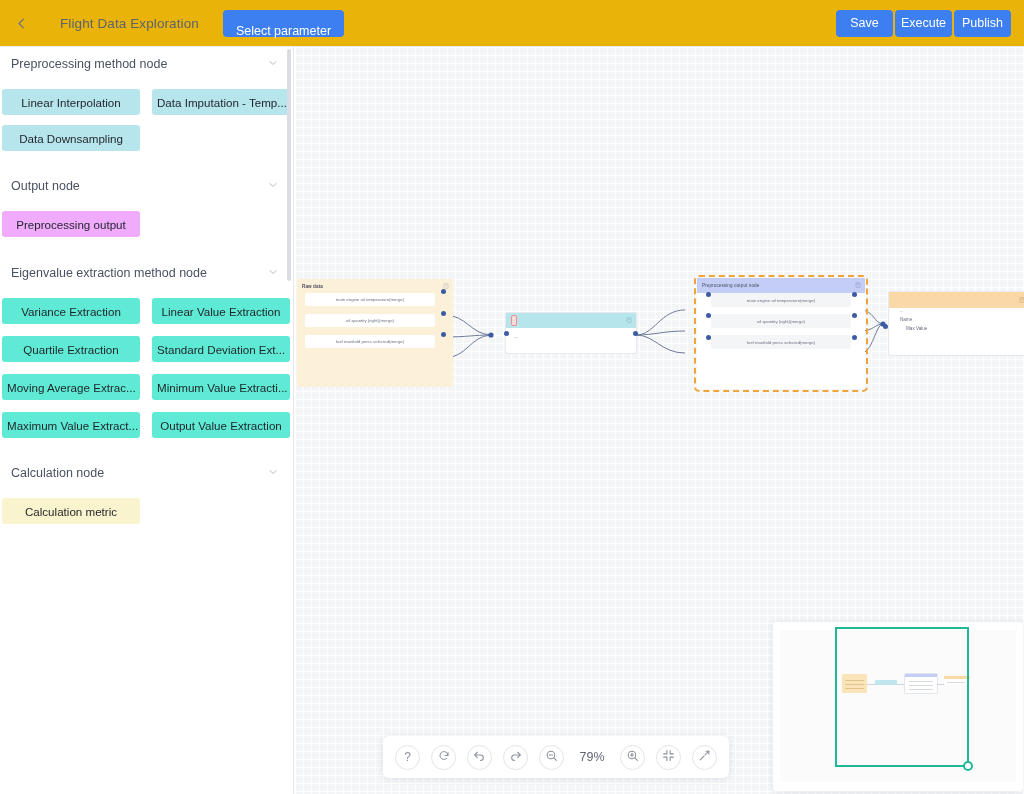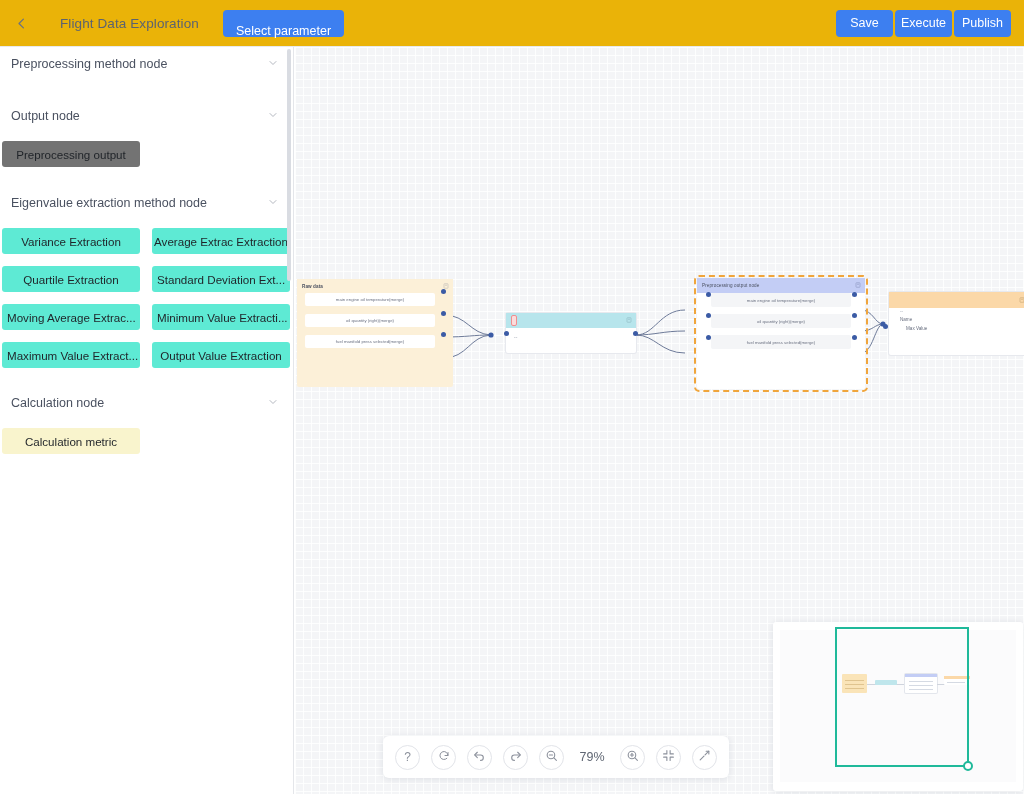--- a/index.html
+++ b/index.html
@@ -63,21 +63,21 @@
   }
   .node-chip {
     height: 26px; border-radius: 3px;
     display: flex; align-items: center; justify-content: center;
     font-size: 11.6px; color: #1f2328;
     overflow: hidden; white-space: nowrap; text-overflow: ellipsis;
     padding: 0 5px; cursor: grab;
   }
   .node-chip.full { justify-content: flex-start; }
   .chip-cyan { background: #b7e5ec; }
-  .chip-blue { background: #737373; }
+  .chip-blue { background: #f0abfc; }
   .chip-orange { background: #5eead4; }
   .chip-yellow { background: #f9f4cd; }
 
   #sb-scrollbar {
     position: absolute; right: 2px; top: 2px; width: 4px; height: 232px;
     background: #d9dce2; border-radius: 2px;
   }
 
   
   #canvas {
@@ -227,20 +227,25 @@
   <div id="sidebar-inner">
 
     <div class="group-head">
       <span>Preprocessing method node</span>
       <span class="chev">
         <svg width="12" height="12" viewBox="0 0 24 24" fill="none" stroke="currentColor" stroke-width="2" stroke-linecap="round" stroke-linejoin="round">
           <polyline points="6 9 12 15 18 9"></polyline>
         </svg>
       </span>
     </div>
+    <div class="node-grid">
+      <div class="node-chip chip-cyan">Linear Interpolation</div>
+      <div class="node-chip chip-cyan full">Data Imputation - Temp...</div>
+      <div class="node-chip chip-cyan">Data Downsampling</div>
+    </div>
 
     <div class="group-head" style="margin-top:18px">
       <span>Output node</span>
       <span class="chev">
         <svg width="12" height="12" viewBox="0 0 24 24" fill="none" stroke="currentColor" stroke-width="2" stroke-linecap="round" stroke-linejoin="round">
           <polyline points="6 9 12 15 18 9"></polyline>
         </svg>
       </span>
     </div>
     <div class="node-grid">
@@ -250,21 +255,21 @@
     <div class="group-head" style="margin-top:19px">
       <span>Eigenvalue extraction method node</span>
       <span class="chev">
         <svg width="12" height="12" viewBox="0 0 24 24" fill="none" stroke="currentColor" stroke-width="2" stroke-linecap="round" stroke-linejoin="round">
           <polyline points="6 9 12 15 18 9"></polyline>
         </svg>
       </span>
     </div>
     <div class="node-grid" style="gap:12px 12px">
       <div class="node-chip chip-orange">Variance Extraction</div>
-      <div class="node-chip chip-orange">Average Extrac Extraction</div>
+      <div class="node-chip chip-orange">Linear Value Extraction</div>
       <div class="node-chip chip-orange">Quartile Extraction</div>
       <div class="node-chip chip-orange full">Standard Deviation Ext...</div>
       <div class="node-chip chip-orange full">Moving Average Extrac...</div>
       <div class="node-chip chip-orange full">Minimum Value Extracti...</div>
       <div class="node-chip chip-orange full">Maximum Value Extract...</div>
       <div class="node-chip chip-orange">Output Value Extraction</div>
     </div>
 
     <div class="group-head" style="margin-top:18px">
       <span>Calculation node</span>

